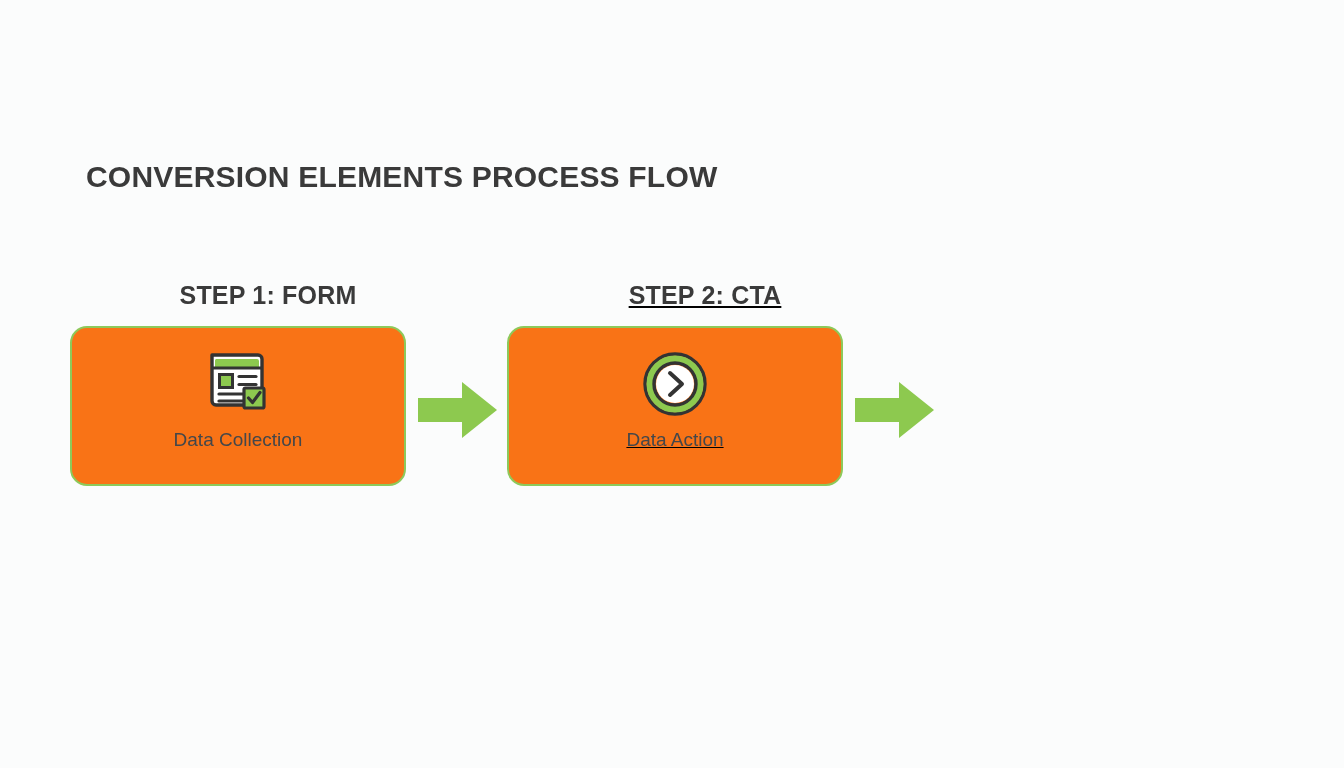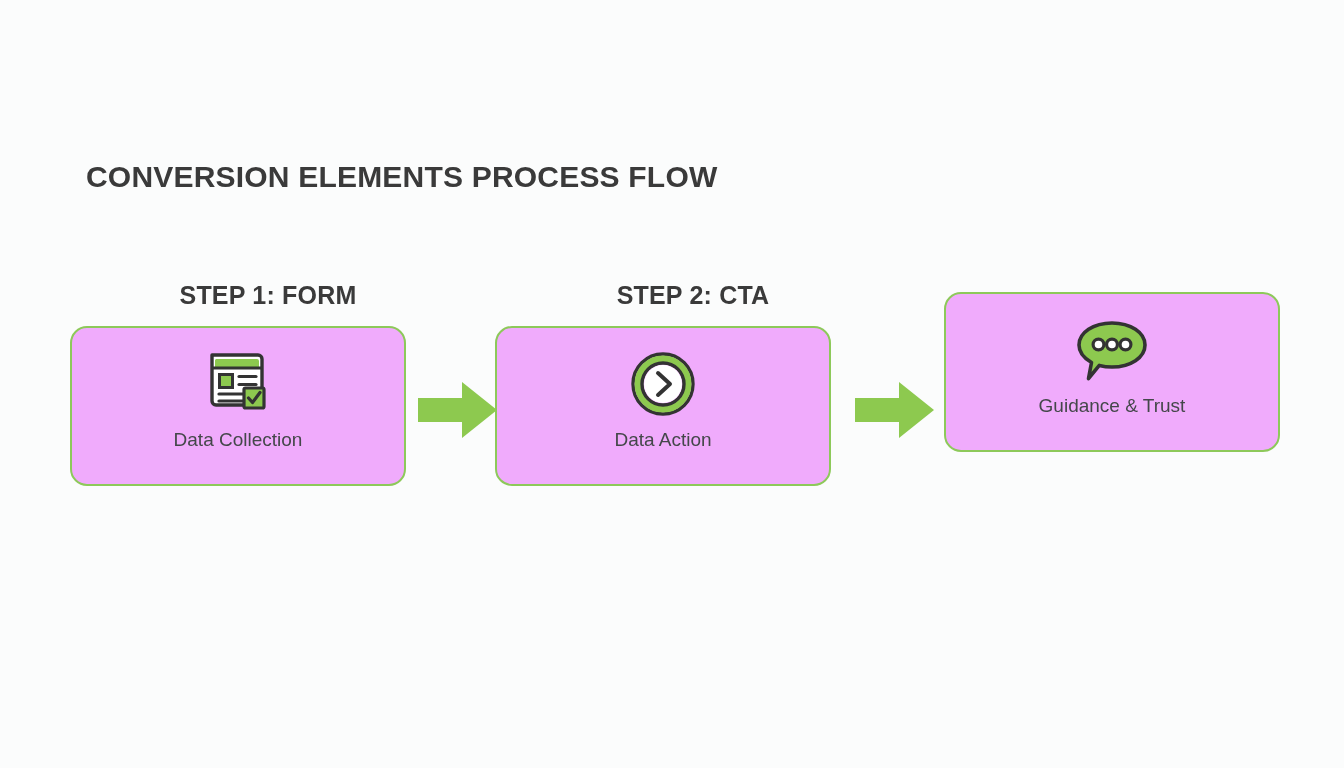--- a/index.html
+++ b/index.html
@@ -36,42 +36,42 @@
     white-space: nowrap;
   }
 
   
   .step {
     position: absolute;
     top: 280px;
     width: 396px;
   }
   #step-0 { left: 70px; }
-  #step-1 { left: 495px; }
+  #step-1 { left: 507px; text-decoration: underline; }
   #step-2 { left: 944px; }
 
   .step-heading {
     text-align: center;
     font-size: 25px;
     font-weight: bold;
     color: #3a3a3a;
     letter-spacing: 0.2px;
     height: 34px;
     line-height: 30px;
     white-space: nowrap;
   }
 
   .card {
     margin-top: 12px;
     width: 336px;
     height: 160px;
     box-sizing: border-box;
     border: 2.5px solid #8dc95a;
     border-radius: 17px;
-    background: #f0abfc;
+    background: #f97316;
     display: flex;
     flex-direction: column;
     align-items: center;
     justify-content: flex-start;
   }
 
   .card-icon {
     margin-top: 17px;
     height: 78px;
     display: flex;
@@ -152,33 +152,15 @@
     </div>
   </div>
 
   <div class="arrow" id="arrow-1">
     <svg width="80" height="58" viewBox="0 0 80 58" xmlns="http://www.w3.org/2000/svg">
       <path d="M0 17 H44 V1 L79 29 L44 57 V41 H0 Z" fill="#8dc94f"></path>
     </svg>
   </div>
 
   <div class="step" id="step-2">
-    <div class="card">
-      <div class="card-icon">
-        <svg width="84" height="78" viewBox="0 0 84 78" xmlns="http://www.w3.org/2000/svg">
-          <path d="M42 12
-                   C60.5 12 75 21.5 75 34
-                   C75 46.5 60.5 56 42 56
-                   C37.5 56 33.2 55.4 29.3 54.4
-                   L18.5 67.5
-                   L21.5 51.5
-                   C14.2 47.3 9 41.2 9 34
-                   C9 21.5 23.5 12 42 12 Z" fill="#8dc94f" stroke="#333333" stroke-width="3.6" stroke-linejoin="round"></path>
-          <circle cx="28.5" cy="33.5" r="5.4" fill="#ffffff" stroke="#333333" stroke-width="3.2"></circle>
-          <circle cx="42" cy="33.5" r="5.4" fill="#ffffff" stroke="#333333" stroke-width="3.2"></circle>
-          <circle cx="55.5" cy="33.5" r="5.4" fill="#ffffff" stroke="#333333" stroke-width="3.2"></circle>
-        </svg>
-      </div>
-      <div class="card-caption">Guidance &amp; Trust</div>
-    </div>
   </div>
 
 </div>
 
 </body></html>

